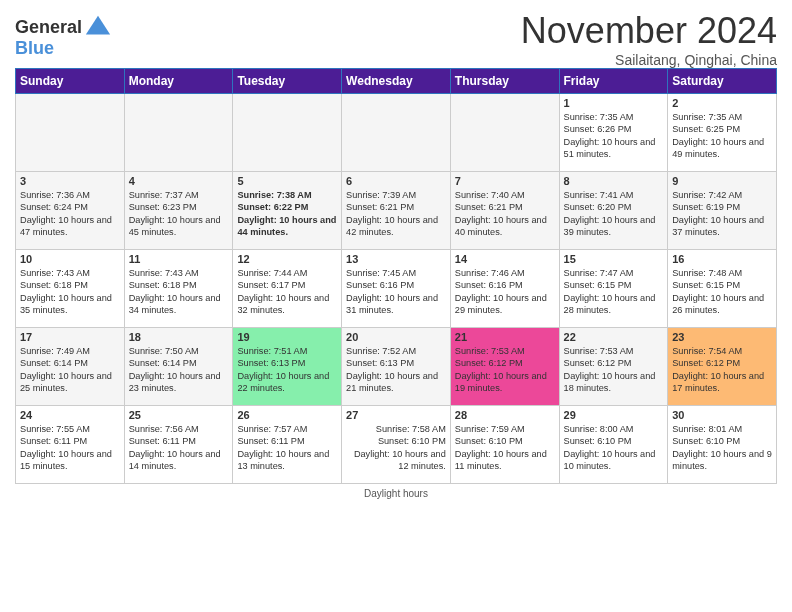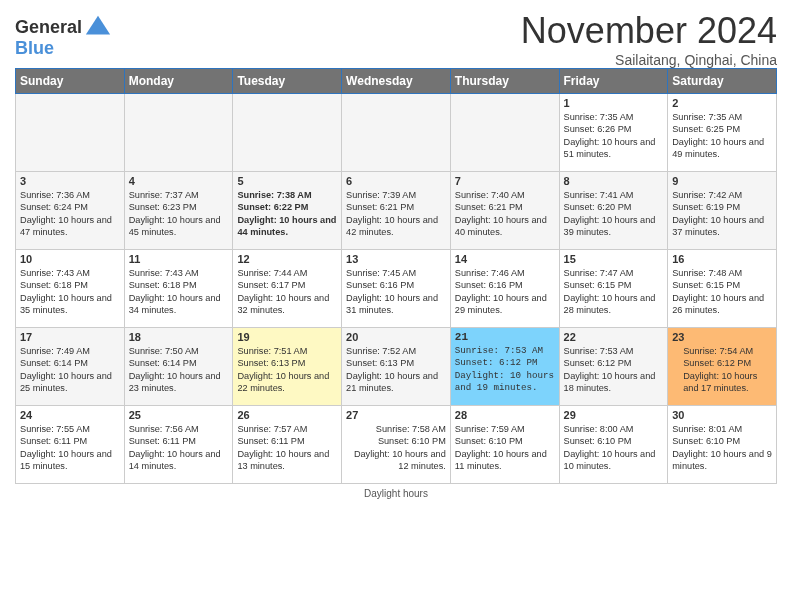--- a/index.html
+++ b/index.html
@@ -46,21 +46,21 @@
     .subtitle {
       font-size: 14px;
       color: #555;
     }
     table {
       width: 100%;
       border-collapse: collapse;
       table-layout: fixed;
     }
     th {
-      background-color: #737373;
+      background-color: #4c1d95;
       color: #fff;
       font-size: 12px;
       font-weight: bold;
       padding: 5px 4px;
       text-align: left;
       border: 1px solid #2e74be;
     }
     td {
       border: 1px solid #ccc;
       vertical-align: top;
@@ -243,47 +243,47 @@
             <div class="day-info" style="white-space: pre-line;">Sunrise: 7:49 AM
 Sunset: 6:14 PM
 Daylight: 10 hours and 25 minutes.</div>
           </td>
           <td style="background: rgb(245, 245, 245);">
             <div class="day-number">18</div>
             <div class="day-info" style="white-space: pre-line;">Sunrise: 7:50 AM
 Sunset: 6:14 PM
 Daylight: 10 hours and 23 minutes.</div>
           </td>
-          <td style="background: #fef9c3;">
+          <td style="background: #86efac;">
             <div class="day-number">19</div>
             <div class="day-info" style="white-space: pre-line;">Sunrise: 7:51 AM
 Sunset: 6:13 PM
 Daylight: 10 hours and 22 minutes.</div>
           </td>
           <td style="background: rgb(245, 245, 245);">
             <div class="day-number">20</div>
             <div class="day-info" style="white-space: pre-line;">Sunrise: 7:52 AM
 Sunset: 6:13 PM
 Daylight: 10 hours and 21 minutes.</div>
           </td>
-          <td style="background: #7dd3fc; font-family: Liberation Mono, monospace;">
+          <td style="background: #ec4899;">
             <div class="day-number">21</div>
             <div class="day-info" style="white-space: pre-line;">Sunrise: 7:53 AM
 Sunset: 6:12 PM
 Daylight: 10 hours and 19 minutes.</div>
           </td>
           <td style="background: rgb(245, 245, 245);">
             <div class="day-number">22</div>
             <div class="day-info" style="white-space: pre-line;">Sunrise: 7:53 AM
 Sunset: 6:12 PM
 Daylight: 10 hours and 18 minutes.</div>
           </td>
           <td style="background: #fdba74;">
             <div class="day-number">23</div>
-            <div class="day-info" style="white-space: pre-line; margin-left: 11px;">Sunrise: 7:54 AM
+            <div class="day-info" style="white-space: pre-line;">Sunrise: 7:54 AM
 Sunset: 6:12 PM
 Daylight: 10 hours and 17 minutes.</div>
           </td>
         </tr>
         <tr>
           <td>
             <div class="day-number">24</div>
             <div class="day-info" style="white-space: pre-line;">Sunrise: 7:55 AM
 Sunset: 6:11 PM
 Daylight: 10 hours and 15 minutes.</div>

